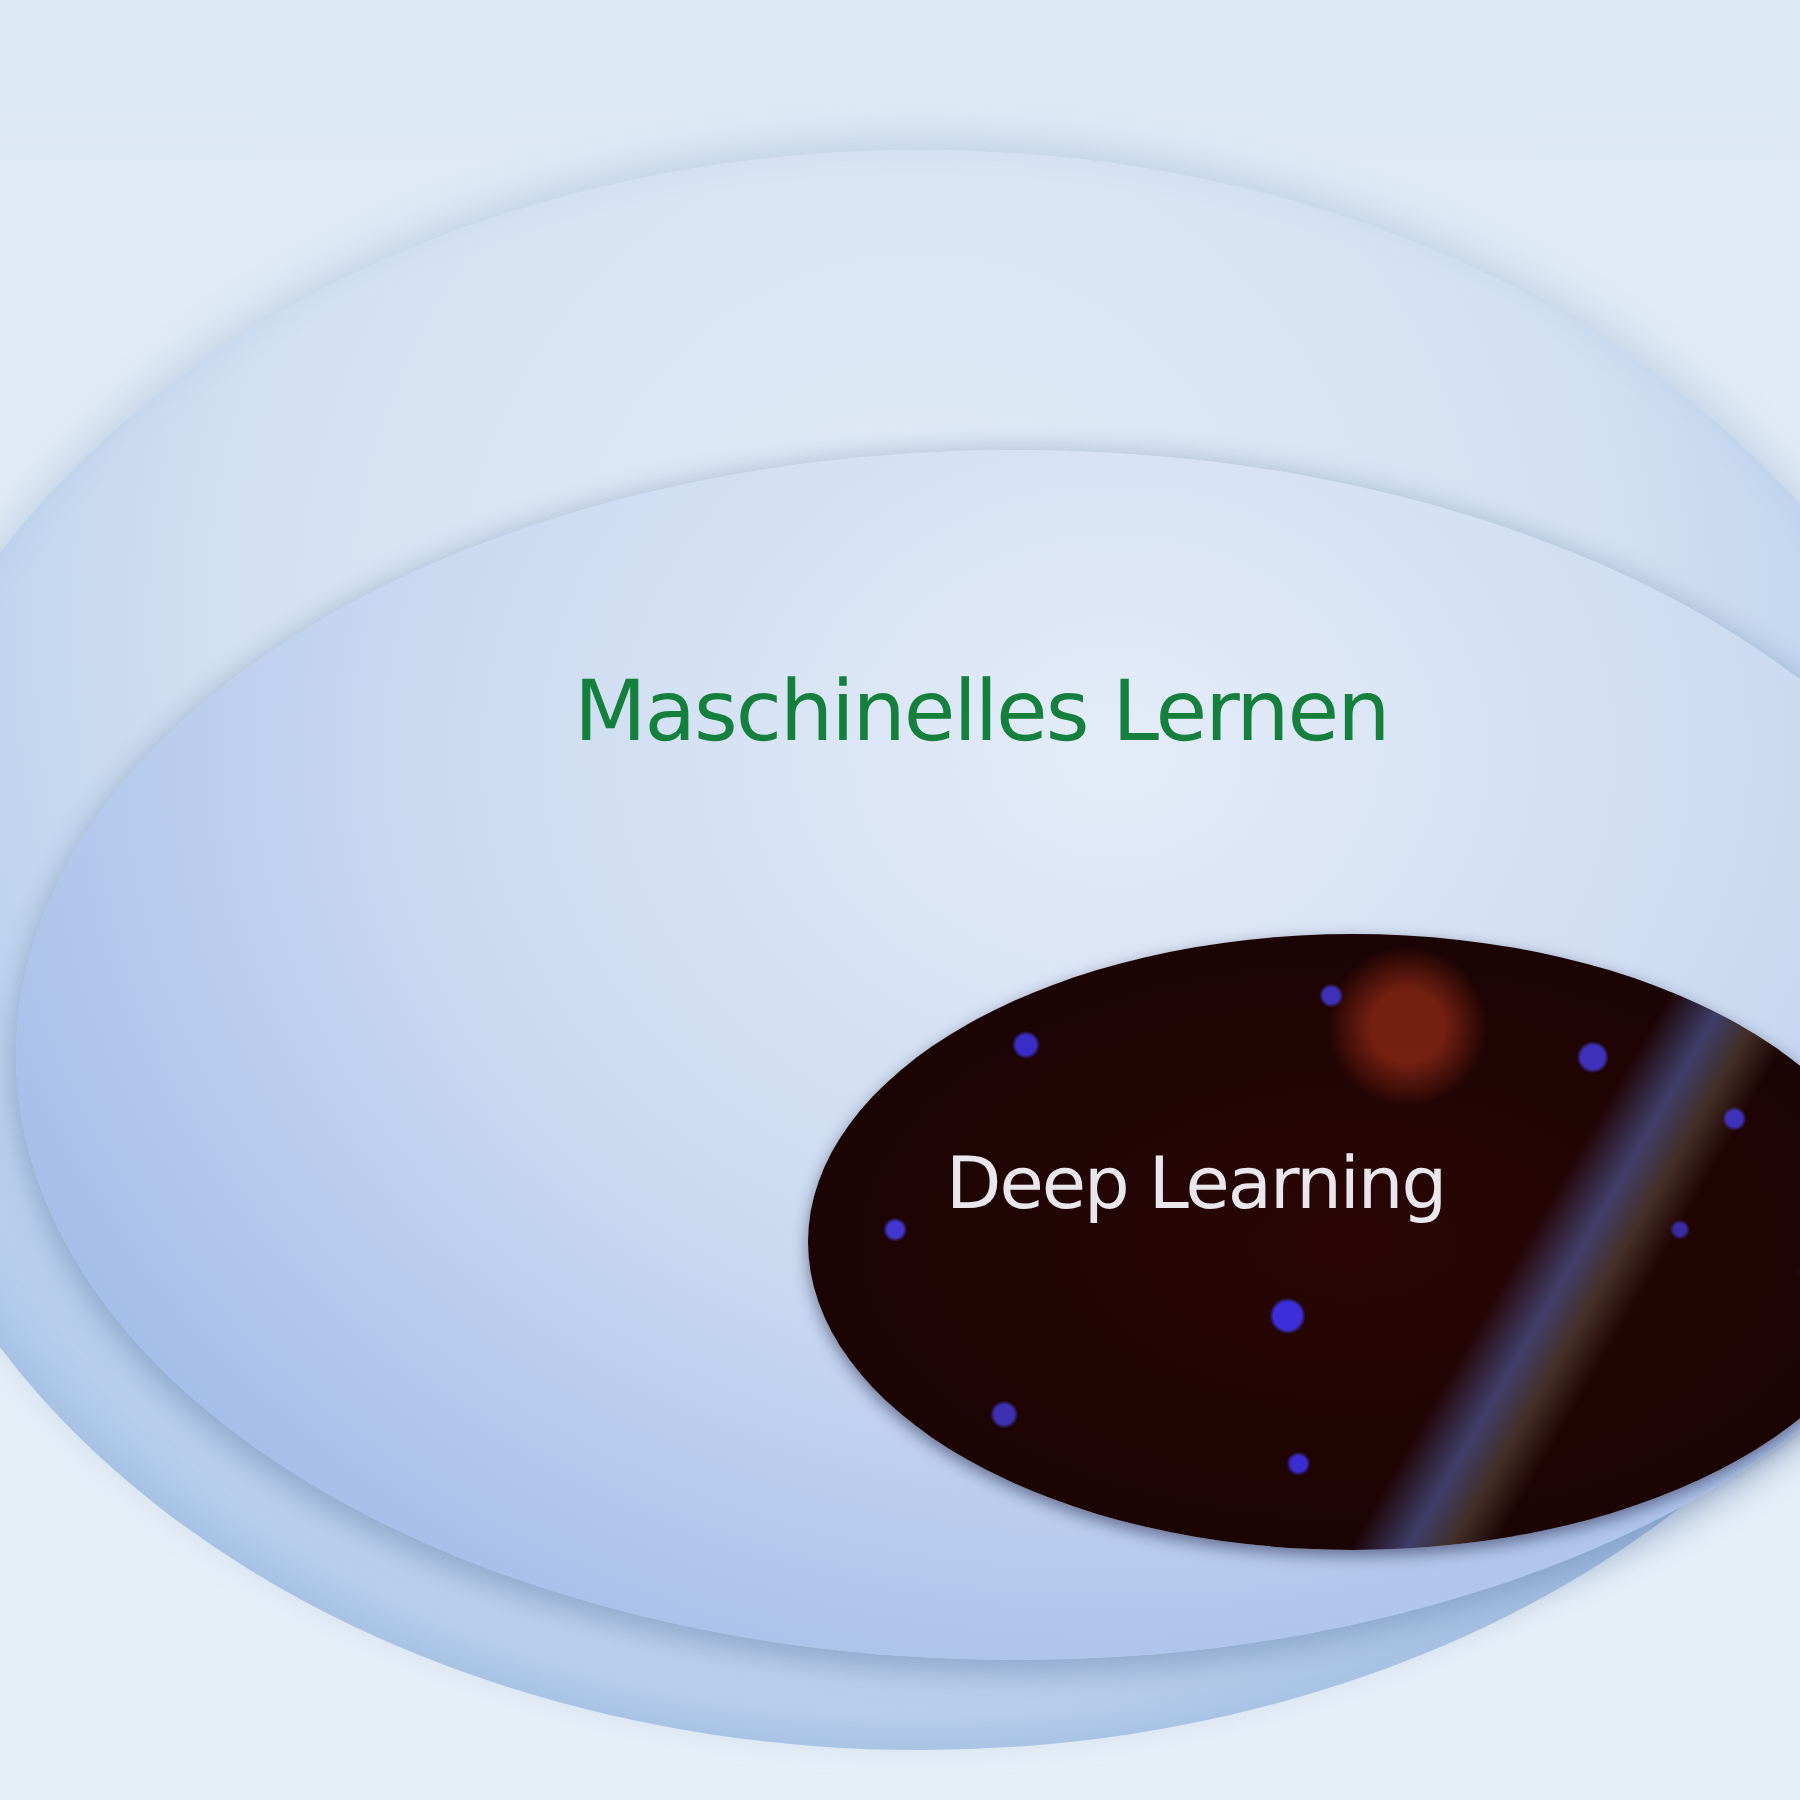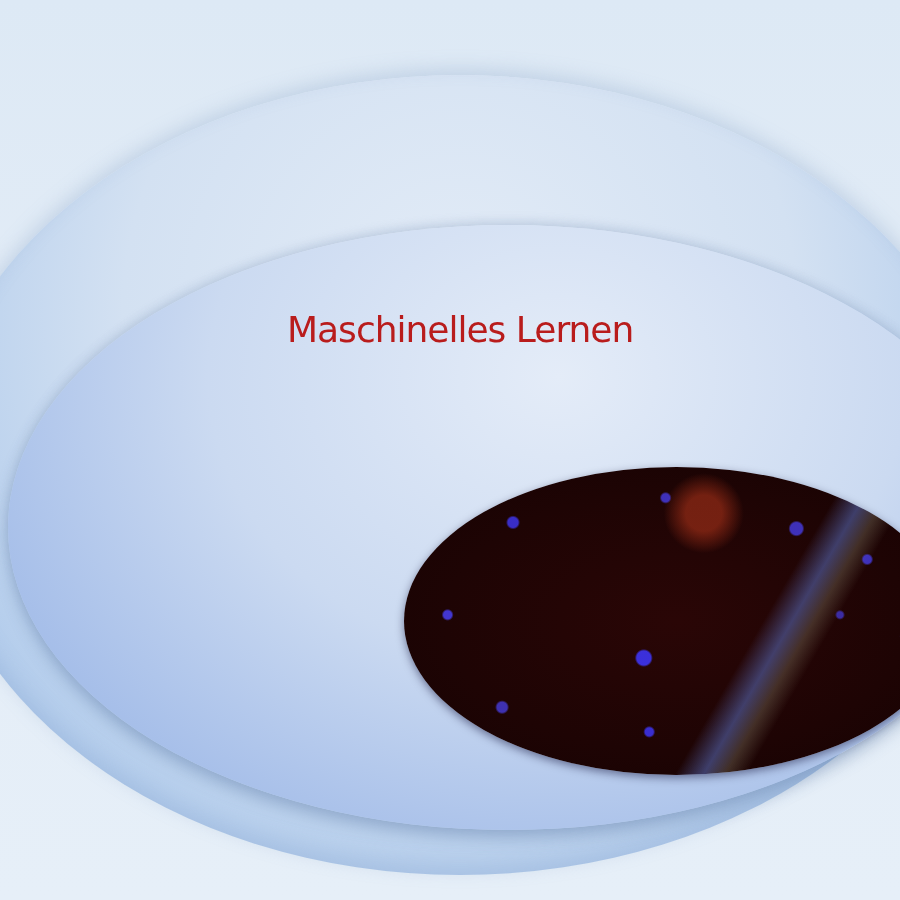--- a/index.html
+++ b/index.html
@@ -37,25 +37,26 @@
         linear-gradient(120deg, transparent 62%, rgba(90,110,190,0.55) 66%, rgba(120,110,90,0.4) 69%, transparent 72%),
         radial-gradient(ellipse at 50% 50%, #2a0606 0%, #1e0404 60%, #150202 100%);
       box-shadow: 0 3px 8px rgba(20,20,60,0.5);
     }
     .label {
       position: absolute; white-space: nowrap;
       font-family: "DejaVu Sans", sans-serif; font-weight: normal;
       letter-spacing: -1px;
     }
     .label-ki { left: 137px; top: 133px; font-size: 36px; color: #3b4552; }
-    .label-ml { left: 287px; top: 309px; font-size: 36px; color: #b91c1c; }
+    .label-ml { left: 287px; top: 331px; font-size: 42px; color: #15803d; }
     .label-dl { left: 473px; top: 572px; font-size: 36px; color: #e9e6ec; }
   </style>
 </head>
 <body>
 
 <div class="stage">
   <div class="ellipse outer"></div>
   <div class="ellipse middle"></div>
   <div class="ellipse inner"></div>
 
   <div class="label label-ml">Maschinelles Lernen</div>
+  <div class="label label-dl">Deep Learning</div>
 </div>
 
 </body></html>

